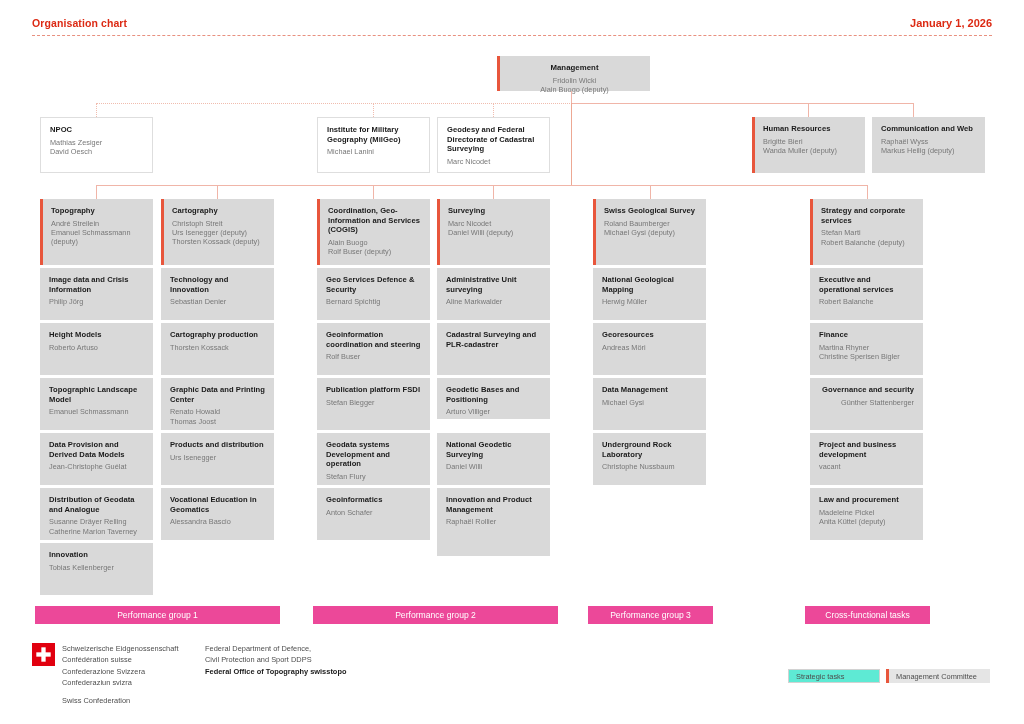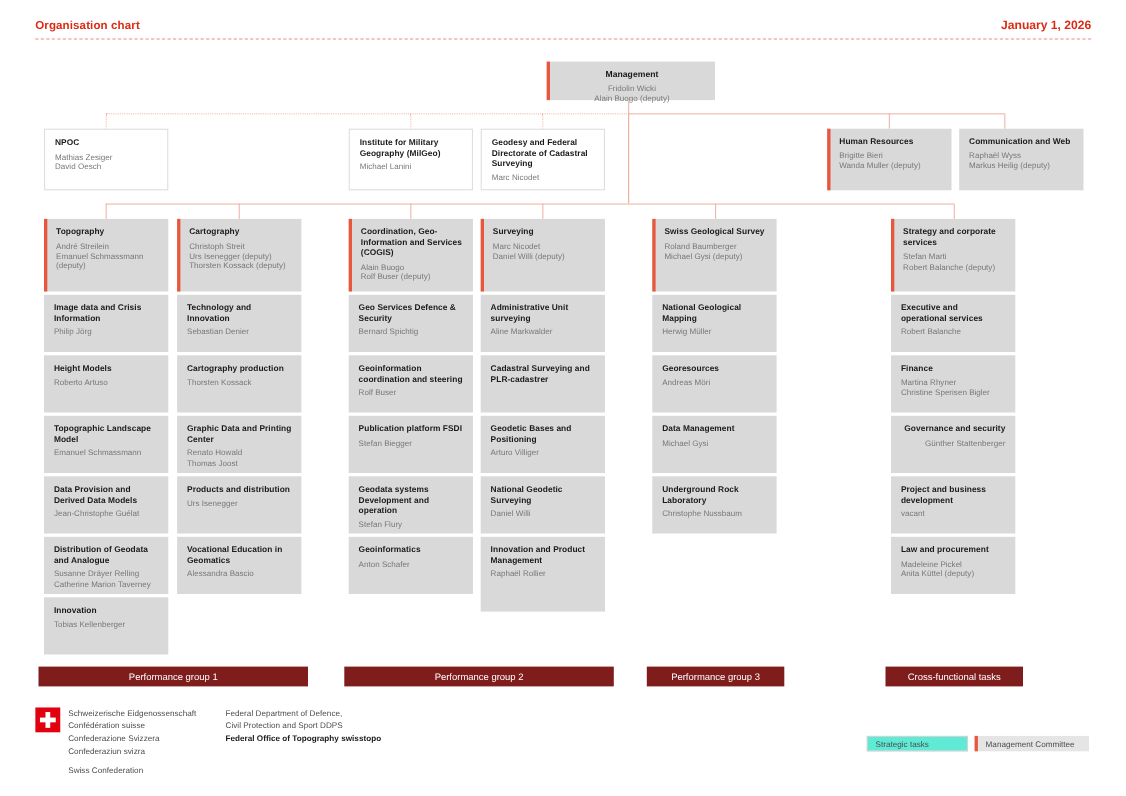--- a/index.html
+++ b/index.html
@@ -60,21 +60,21 @@
   .box .p {
     font-size: 7.3px; color: #777777; letter-spacing: 0.02px;
   }
   .box.center { text-align: center; }
   .box.center .t { font-size: 7.8px; }
 
   
   .pg {
     position: absolute;
     height: 18px;
-    background: #7f1d1d;
+    background: #ec4899;
     color: #ffffff;
     font-size: 8.6px;
     display: flex; align-items: center; justify-content: center;
   }
 
   
   .swiss-cross { position: absolute; left: 32px; top: 643px; width: 23px; height: 23px; }
   .fcol {
     position: absolute; font-size: 7.4px; color: #4d4d4d;
     line-height: 1.55; letter-spacing: 0.02px;
@@ -240,21 +240,21 @@
 Daniel Willi (deputy)</div>
   </div>
   <div class="box" style="left:437px; top:268px; width:113px; height:52px;">
     <div class="t">Administrative Unit surveying</div>
     <div class="p" style="white-space:pre-line;">Aline Markwalder</div>
   </div>
   <div class="box" style="left:437px; top:323px; width:113px; height:52px;">
     <div class="t">Cadastral Surveying and PLR-cadastrer</div>
     <div class="p" style="white-space:pre-line;margin-top:36px;">Christoph Käser</div>
   </div>
-  <div class="box" style="left:437px; top:378px; width:113px; height:52px;">
+  <div class="box" style="left:437px; top:378px; width:113px; height:41px;">
     <div class="t">Geodetic Bases and Positioning</div>
     <div class="p" style="white-space:pre-line;">Arturo Villiger</div>
   </div>
   <div class="box" style="left:437px; top:433px; width:113px; height:52px;">
     <div class="t">National Geodetic Surveying</div>
     <div class="p" style="white-space:pre-line;">Daniel Willi</div>
   </div>
   <div class="box" style="left:437px; top:488px; width:113px; height:68px;">
     <div class="t">Innovation and Product Management</div>
     <div class="p" style="white-space:pre-line;">Raphaël Rollier</div>

